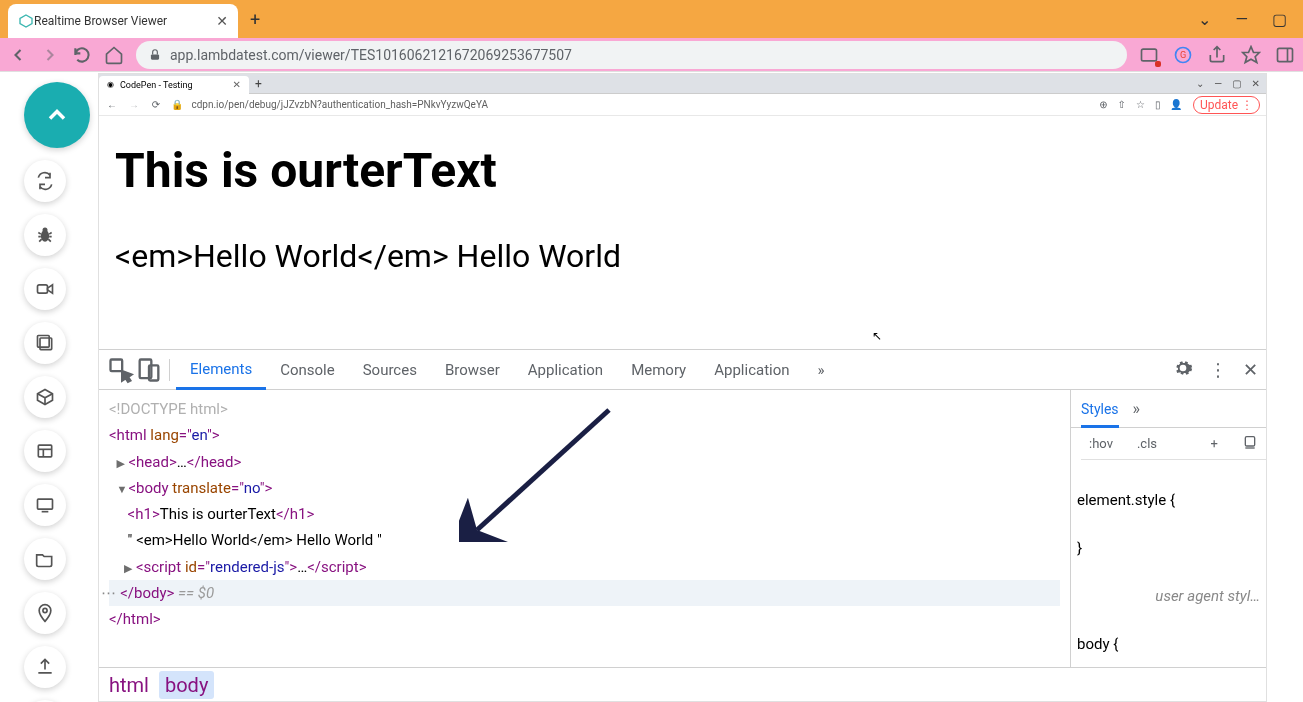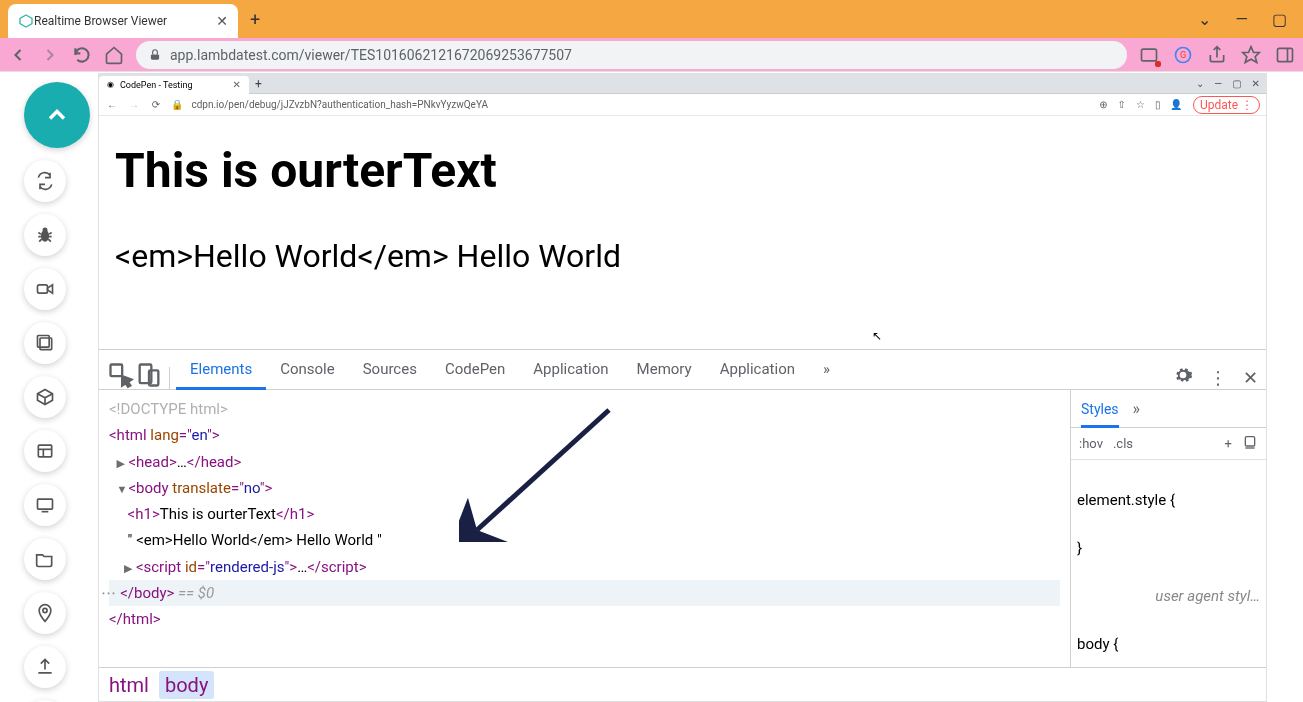--- a/index.html
+++ b/index.html
@@ -45,21 +45,21 @@
 
 .page-content { padding: 26px 16px; font-family: "Times New Roman", serif; color: #000; }
 .page-content h1 { font-size: 48px; font-weight: bold; margin-bottom: 38px; }
 .page-content .line2 { font-size: 32px; }
 
 
 .cursor { position: absolute; left: 773px; top: 255px; font-size: 12px; pointer-events: none; }
 
 
 .devtools { position: absolute; left: 0; right: 0; bottom: 0; height: 352px; border-top: 1px solid #d0d0d0; background: #fff; display: flex; flex-direction: column; }
-.dt-tabs { height: 40px; display: flex; align-items: flex-end; border-bottom: 1px solid #d0d0d0; padding: 0 8px; gap: 0; }
+.dt-tabs { height: 40px; display: flex; align-items: center; border-bottom: 1px solid #d0d0d0; padding: 0 8px; gap: 0; }
 .dt-tool-icon { width: 28px; height: 28px; display: flex; align-items: center; justify-content: center; color: #5f6368; cursor: pointer; }
 .dt-tab { padding: 0 14px; height: 40px; display: flex; align-items: center; font-size: 15px; color: #5f6368; cursor: pointer; }
 .dt-tab.active { color: #1a73e8; border-bottom: 3px solid #1a73e8; margin-bottom: -1px; }
 .dt-tabs-right { margin-left: auto; display: flex; gap: 16px; align-items: center; }
 .dt-tabs-right .ic { font-size: 18px; color: #5f6368; cursor: pointer; }
 
 .dt-body { flex: 1; display: flex; overflow: hidden; }
 .dt-dom { flex: 1; padding: 6px 10px; font-family: Menlo, Consolas, monospace; font-size: 15px; line-height: 1.75; position: relative; overflow: hidden; }
 .dt-dom .line { white-space: pre; }
 .c-gray { color: #b0b0b0; }
@@ -72,21 +72,21 @@
 .tri { color: #6e6e6e; display: inline-block; width: 12px; font-size: 11px; }
 .dots-gutter { position: absolute; left: 2px; color: #888; }
 
 .arrow-overlay { position: absolute; pointer-events: none; }
 
 .dt-styles { width: 196px; border-left: 1px solid #d0d0d0; display: flex; flex-direction: column; font-size: 14px; }
 .styles-tabs { height: 38px; border-bottom: 1px solid #d0d0d0; display: flex; align-items: center; padding: 0 10px; gap: 14px; }
 .styles-tabs .t { color: #5f6368; cursor: pointer; }
 .styles-tabs .t.active { color: #1a73e8; border-bottom: 3px solid #1a73e8; padding-bottom: 8px; margin-bottom: -11px; }
 .styles-tabs .chev { font-size: 16px; color: #5f6368; cursor: pointer; }
-.styles-filter { height: 32px; border-bottom: 1px solid #e0e0e0; display: flex; align-items: center; padding: 0 8px; gap: 10px; font-family: Menlo, Consolas, monospace; font-size: 13px; color: #5f6368; }
+.styles-filter { height: 32px; border-bottom: 1px solid #e0e0e0; display: flex; align-items: center; padding: 0 8px; gap: 24px; font-family: Menlo, Consolas, monospace; font-size: 13px; color: #5f6368; margin-left: 10px; }
 .styles-filter .plus { margin-left: auto; cursor: pointer; }
 .styles-filter .pin { cursor: pointer; }
 .styles-rules { flex: 1; padding: 4px 6px; font-family: Menlo, Consolas, monospace; font-size: 15px; line-height: 1.6; white-space: pre; overflow: hidden; }
 .ua-label { color: #888; font-style: italic; text-align: right; }
 
 .dt-breadcrumb { height: 34px; border-top: 1px solid #d0d0d0; display: flex; align-items: center; padding: 0 10px; gap: 10px; font-size: 20px; }
 .dt-breadcrumb .bc { color: #881280; cursor: pointer; }
 .dt-breadcrumb .bc.active { background: #d4e4fb; padding: 2px 6px; border-radius: 3px; }
 </style>
 </head>
@@ -286,21 +286,21 @@
       <span class="dt-tool-icon">
           <svg viewBox="0 0 24 24" fill="none" stroke="currentColor" stroke-width="2">
             <rect x="4" y="3" width="10" height="16" rx="1"></rect>
             <rect x="12" y="8" width="8" height="13" rx="1"></rect>
           </svg>
         </span>
       <span style="width:1px;height:22px;background:#d0d0d0;margin:0 6px"></span>
       <span class="dt-tab active">Elements</span>
       <span class="dt-tab">Console</span>
       <span class="dt-tab">Sources</span>
-      <span class="dt-tab">CodePen</span>
+      <span class="dt-tab">Browser</span>
       <span class="dt-tab">Application</span>
       <span class="dt-tab">Memory</span>
       <span class="dt-tab">Application</span>
       <span class="dt-tab">»</span>
       <div class="dt-tabs-right">
         <span class="ic"><svg width="20" height="20" viewBox="0 0 24 24" fill="currentColor">
               <path d="M12 8a4 4 0 1 0 0 8 4 4 0 0 0 0-8zm9 4l2 1-1 3-2-.5a8 8 0 0 1-1.5 1.5l.5 2-3 1-1-2a8 8 0 0 1-2 0l-1 2-3-1 .5-2A8 8 0 0 1 7 17.5l-2 .5-1-3 2-1a8 8 0 0 1 0-2l-2-1 1-3 2 .5A8 8 0 0 1 8.5 7l-.5-2 3-1 1 2a8 8 0 0 1 2 0l1-2 3 1-.5 2A8 8 0 0 1 20 8.5l2-.5 1 3-2 1a8 8 0 0 1 0 2z"></path>
             </svg></span>
         <span class="ic">⋮</span>
         <span class="ic">✕</span>

